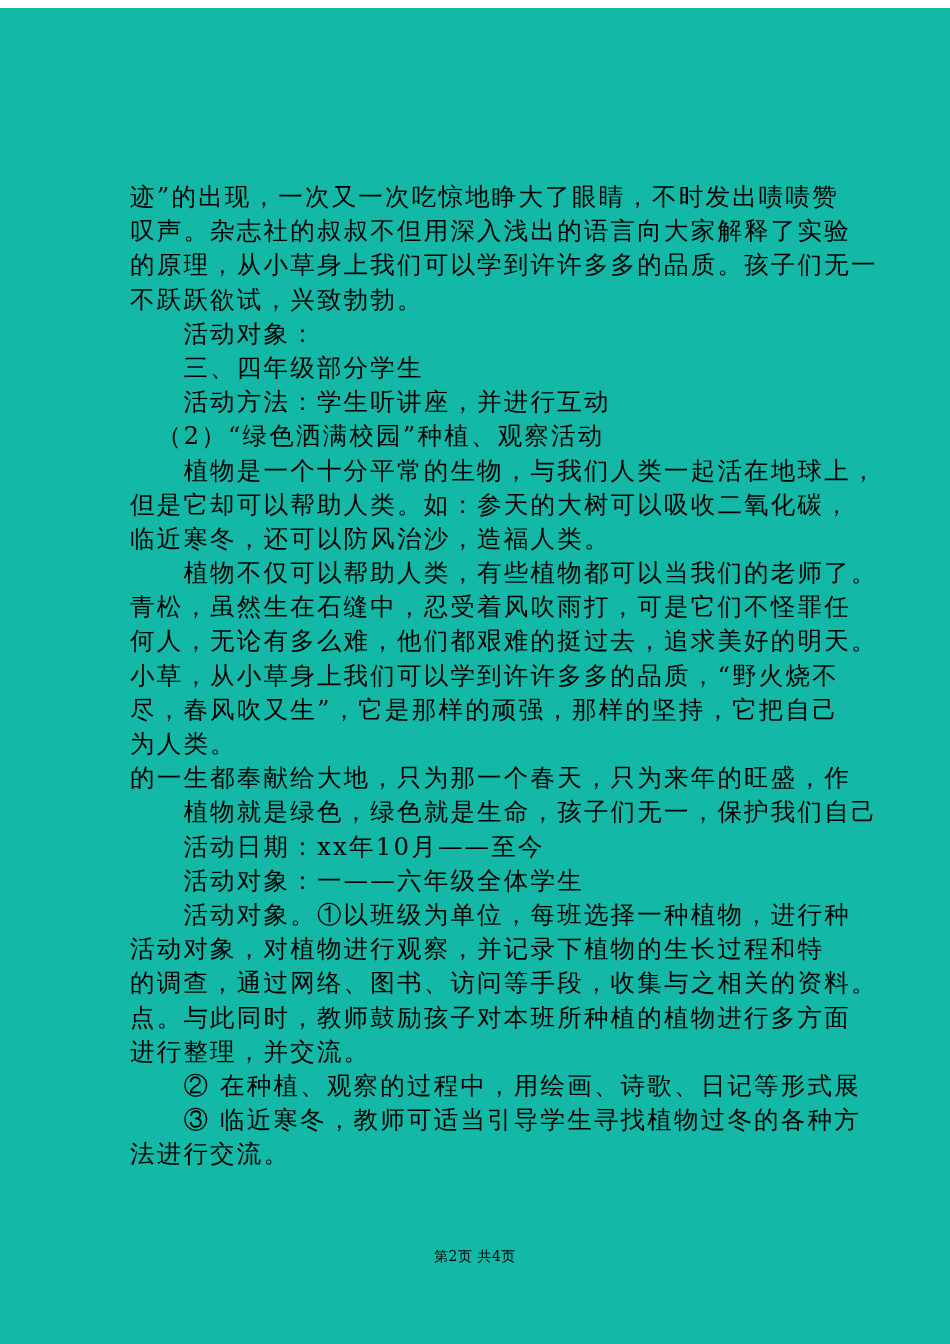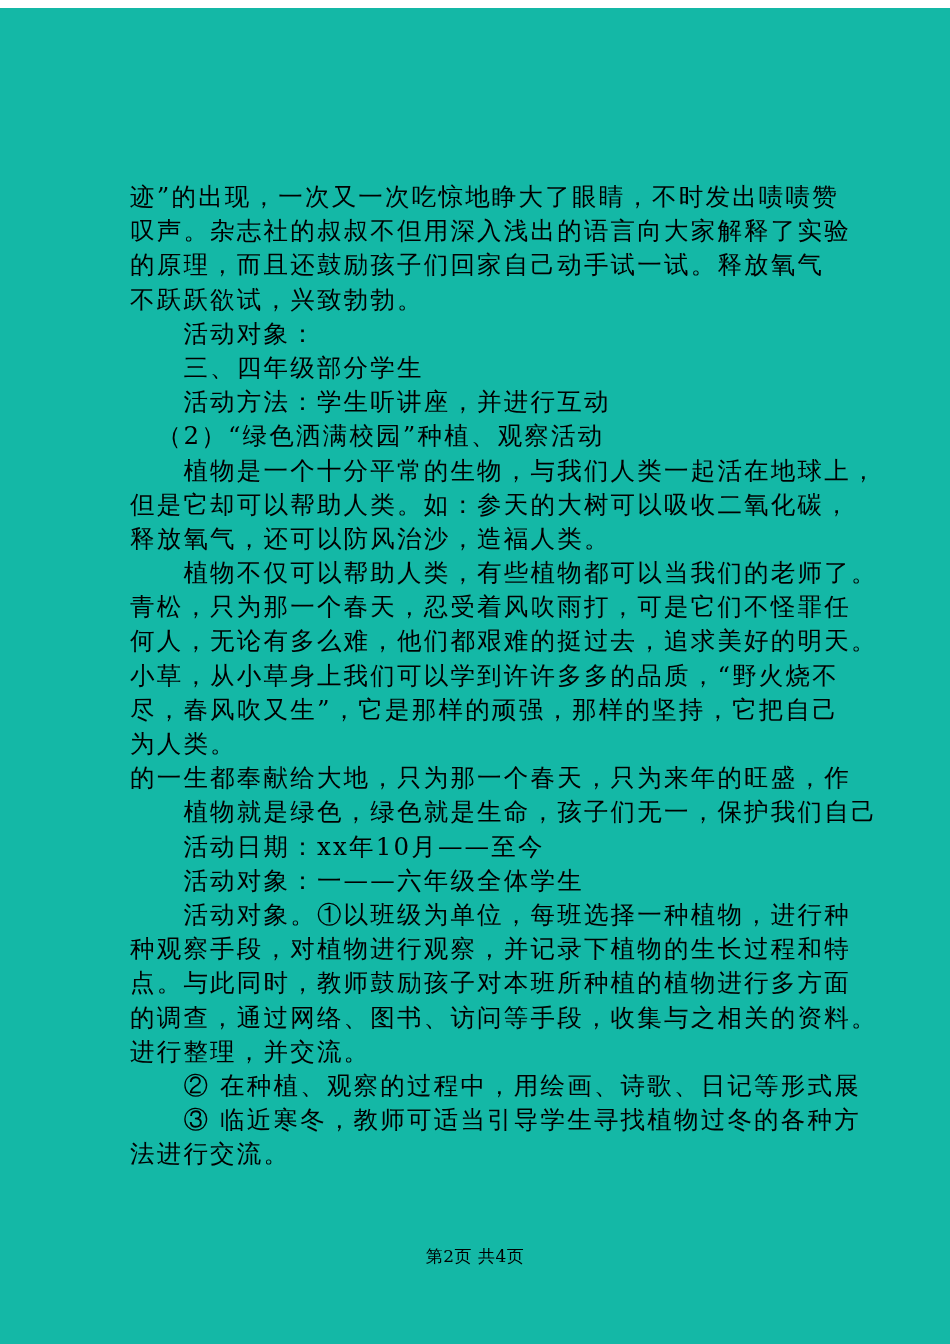--- a/index.html
+++ b/index.html
@@ -35,55 +35,55 @@
       font-size: 24.5px;
       white-space: nowrap;
       letter-spacing: 2.2px;
     }
     .footer {
       position: absolute;
       left: 0;
       width: 950px;
       top: 1238px;
       text-align: center;
-      font-size: 17px;
+      font-size: 14px;
       line-height: 20px;
       letter-spacing: 0.5px;
     }
   </style>
 </head>
 <body>
 
 <div class="page">
   <div class="body-text">
     <div class="line">迹”的出现，一次又一次吃惊地睁大了眼睛，不时发出啧啧赞</div>
     <div class="line">叹声。杂志社的叔叔不但用深入浅出的语言向大家解释了实验</div>
-    <div class="line">的原理，而且还鼓励孩子们回家自己动手试一试。释放氧气</div>
+    <div class="line">的原理，从小草身上我们可以学到许许多多的品质。孩子们无一</div>
     <div class="line">不跃跃欲试，兴致勃勃。</div>
     <div class="line">　　活动对象：</div>
     <div class="line">　　三、四年级部分学生</div>
     <div class="line">　　活动方法：学生听讲座，并进行互动</div>
     <div class="line">　（2）“绿色洒满校园”种植、观察活动</div>
     <div class="line">　　植物是一个十分平常的生物，与我们人类一起活在地球上，</div>
     <div class="line">但是它却可以帮助人类。如：参天的大树可以吸收二氧化碳，</div>
-    <div class="line">释放氧气，还可以防风治沙，造福人类。</div>
+    <div class="line">临近寒冬，还可以防风治沙，造福人类。</div>
     <div class="line">　　植物不仅可以帮助人类，有些植物都可以当我们的老师了。</div>
-    <div class="line">青松，只为那一个春天，忍受着风吹雨打，可是它们不怪罪任</div>
+    <div class="line">青松，虽然生在石缝中，忍受着风吹雨打，可是它们不怪罪任</div>
     <div class="line">何人，无论有多么难，他们都艰难的挺过去，追求美好的明天。</div>
     <div class="line">小草，从小草身上我们可以学到许许多多的品质，“野火烧不</div>
     <div class="line">尽，春风吹又生”，它是那样的顽强，那样的坚持，它把自己</div>
     <div class="line">为人类。</div>
     <div class="line">的一生都奉献给大地，只为那一个春天，只为来年的旺盛，作</div>
     <div class="line">　　植物就是绿色，绿色就是生命，孩子们无一，保护我们自己</div>
     <div class="line">　　活动日期：xx年10月——至今</div>
     <div class="line">　　活动对象：一——六年级全体学生</div>
     <div class="line">　　活动对象。①以班级为单位，每班选择一种植物，进行种</div>
-    <div class="line">种观察手段，对植物进行观察，并记录下植物的生长过程和特</div>
+    <div class="line">活动对象，对植物进行观察，并记录下植物的生长过程和特</div>
+    <div class="line">的调查，通过网络、图书、访问等手段，收集与之相关的资料。</div>
     <div class="line">点。与此同时，教师鼓励孩子对本班所种植的植物进行多方面</div>
-    <div class="line">的调查，通过网络、图书、访问等手段，收集与之相关的资料。</div>
     <div class="line">进行整理，并交流。</div>
     <div class="line">　　② 在种植、观察的过程中，用绘画、诗歌、日记等形式展</div>
     <div class="line">　　③ 临近寒冬，教师可适当引导学生寻找植物过冬的各种方</div>
     <div class="line">法进行交流。</div>
   </div>
 
   <div class="footer">第2页  共4页</div>
 </div>
 
 </body></html>

